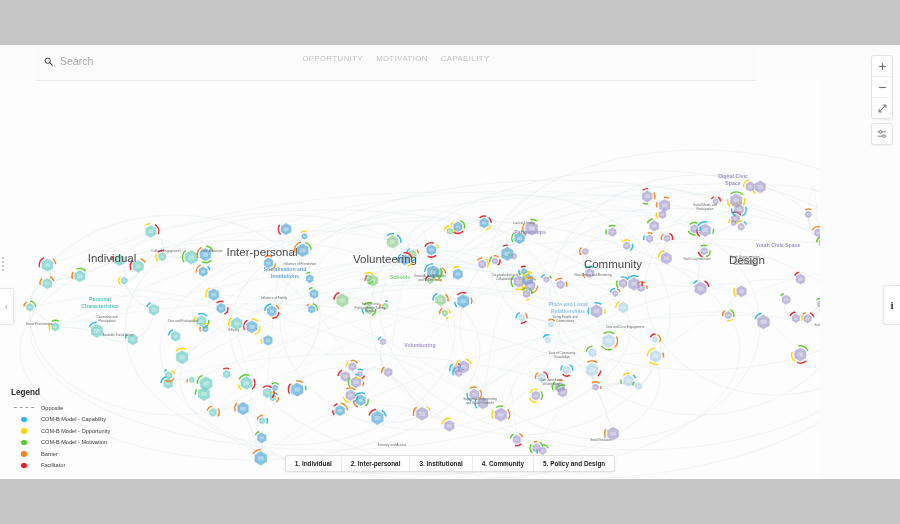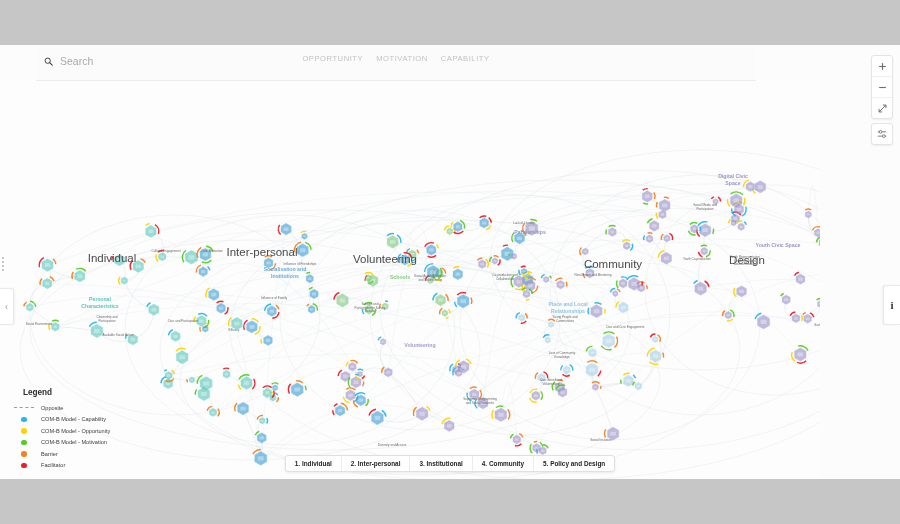--- a/index.html
+++ b/index.html
@@ -52,21 +52,21 @@
              display:flex;align-items:center;justify-content:center;cursor:pointer;color:#8a8a8a;
              font-size:9px;box-shadow:1px 0 2px rgba(0,0,0,.05);}
   #rinfo{position:absolute;right:0;top:240px;width:16px;height:38px;background:#fff;
          border:1px solid #e8e8e8;border-right:none;border-radius:3px 0 0 3px;z-index:45;
          display:flex;align-items:center;justify-content:center;cursor:pointer;
          font-size:11px;font-weight:bold;color:#333;font-family:"Liberation Serif",serif;
          box-shadow:-1px 0 2px rgba(0,0,0,.05);}
 
   
   #legend{position:absolute;left:7px;bottom:8px;z-index:46;}
-  #legend h4{margin:0 0 5px 16px;font-size:8.2px;font-weight:bold;color:#2b2b2b;}
+  #legend h4{margin:0 0 5px 4px;font-size:8.2px;font-weight:bold;color:#2b2b2b;}
   .lrow{display:flex;align-items:center;height:11.5px;}
   .lkey{width:34px;display:flex;align-items:center;justify-content:center;}
   .ldot{width:5.5px;height:5.5px;border-radius:50%;display:block;}
   .ldash{width:20px;height:0;border-top:1.1px dashed #9b9b9b;display:block;}
   .ltext{font-size:5.6px;color:#3c3c3c;white-space:nowrap;}
 
   
   #tabs{position:absolute;left:0;right:0;bottom:7px;display:flex;justify-content:center;z-index:46;}
   #tabs .tabstrip{display:flex;background:#fff;border:1px solid #e0e0e0;border-radius:3px;overflow:hidden;
                   box-shadow:0 1px 3px rgba(0,0,0,.08);}

